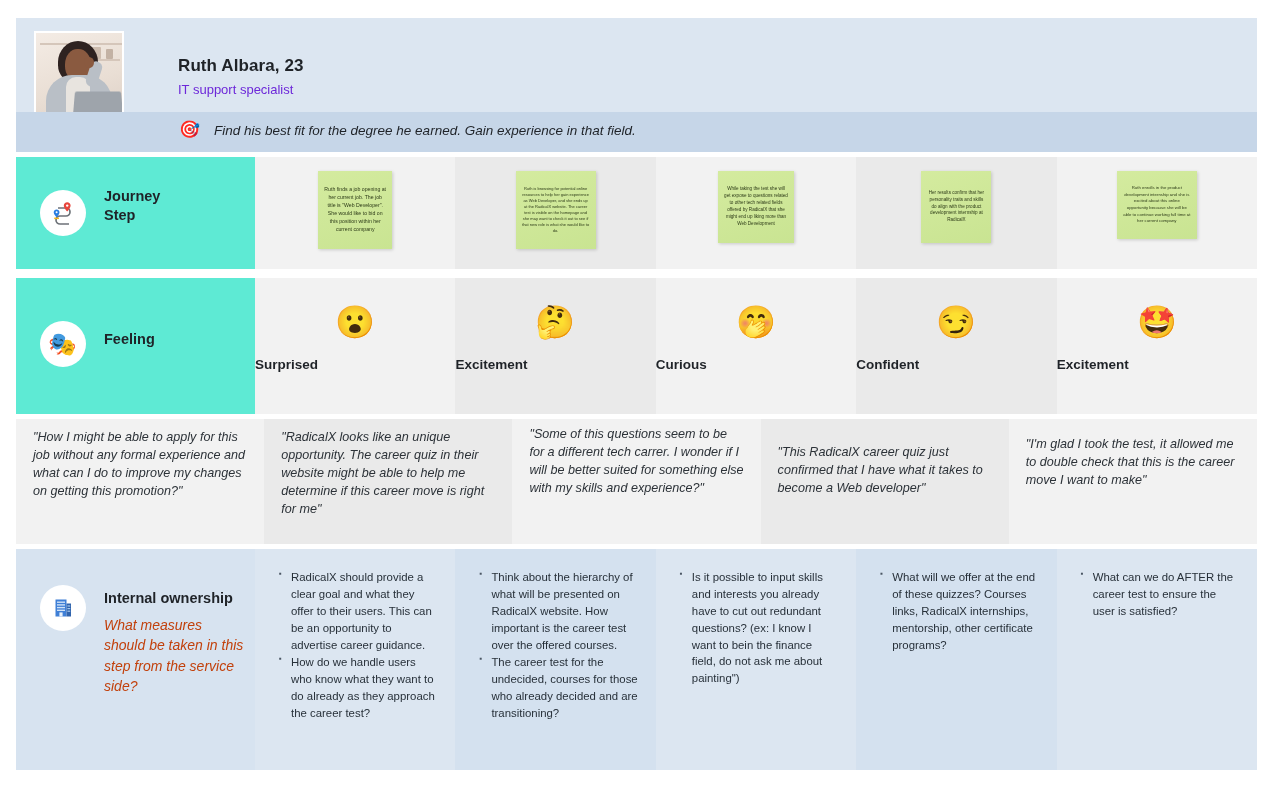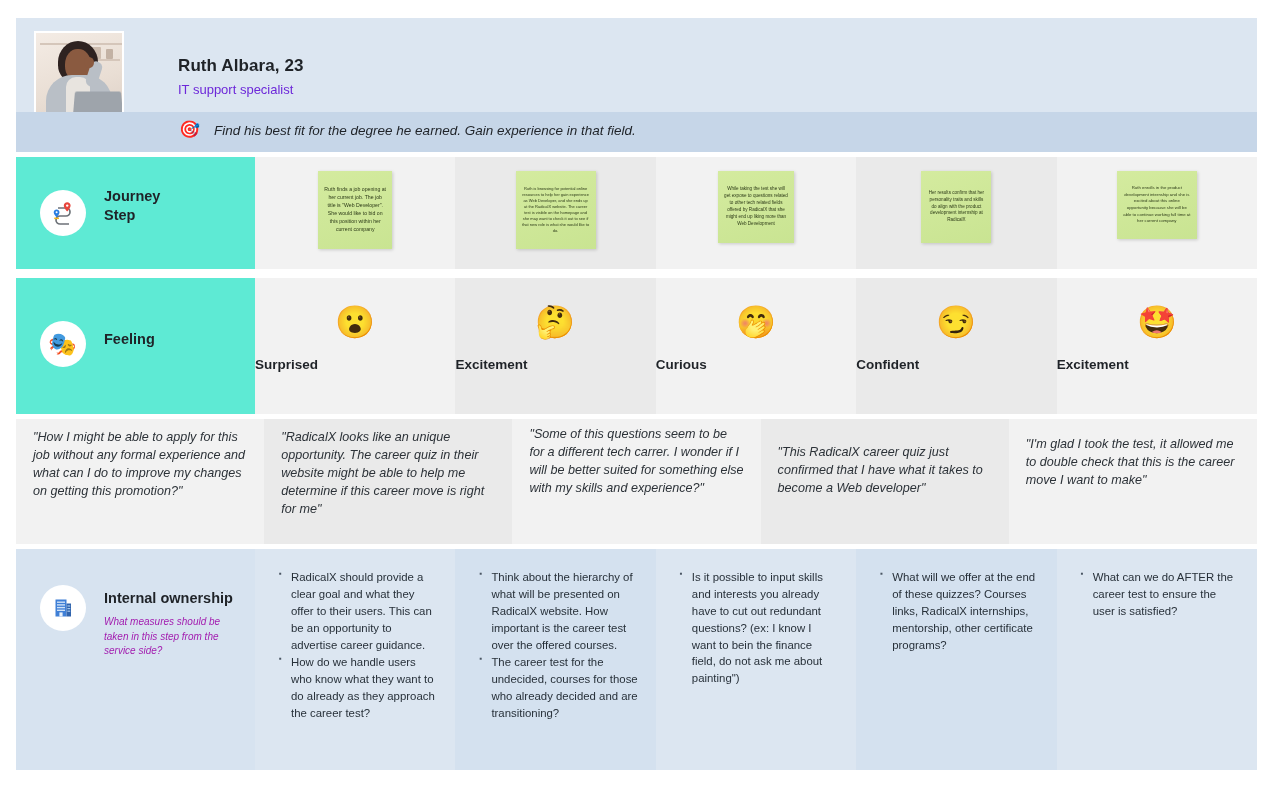--- a/index.html
+++ b/index.html
@@ -97,21 +97,21 @@
     display: flex; align-items: center; justify-content: center;
     font-size: 23px; line-height: 1;
   }
   .lbl-text {
     position: absolute; left: 88px;
     font-size: 14.5px; font-weight: bold; color: #1f2328;
     line-height: 1.32;
   }
   .lbl-sub {
     position: absolute; left: 88px;
-    font-size: 10px; font-style: italic; color: #a21caf;
+    font-size: 14px; font-style: italic; color: #c2410c;
     line-height: 1.45; width: 140px;
   }
 
   .cell { flex: 1 1 0; position: relative; background: #f2f2f2; }
   .cell.alt { background: #eaeaea; }
   .row.ownership .cell { background: #dce6f1; }
   .row.ownership .cell.alt { background: #d4e1ef; }
 
   
   .row.journey   { top: 157px; height: 112px; }

